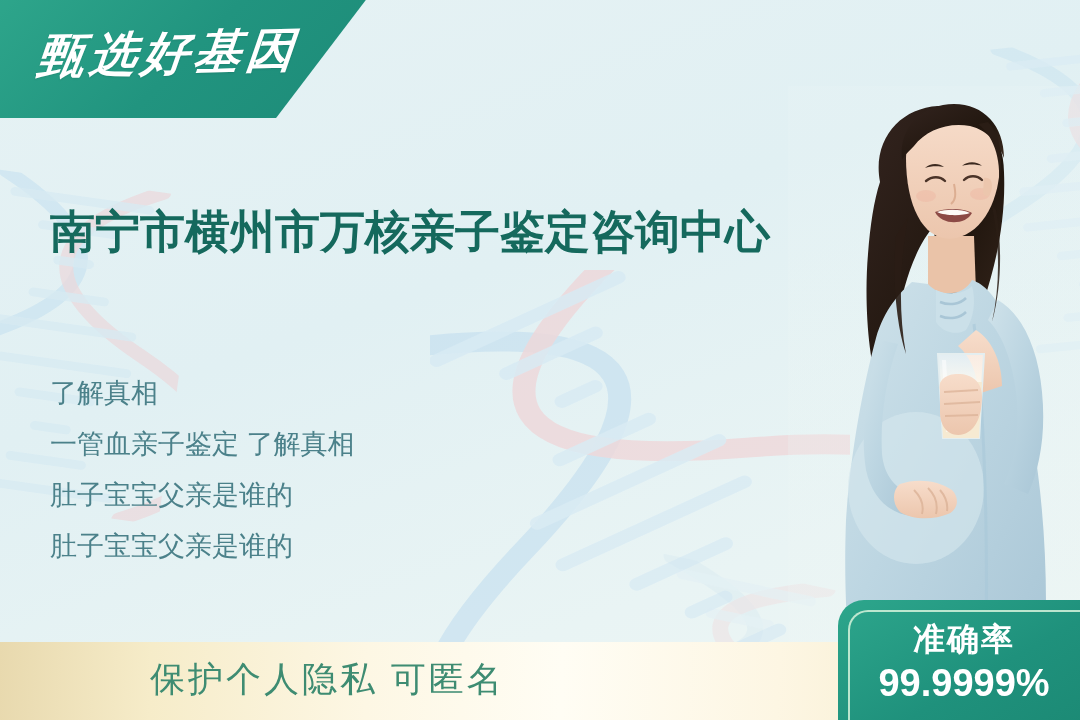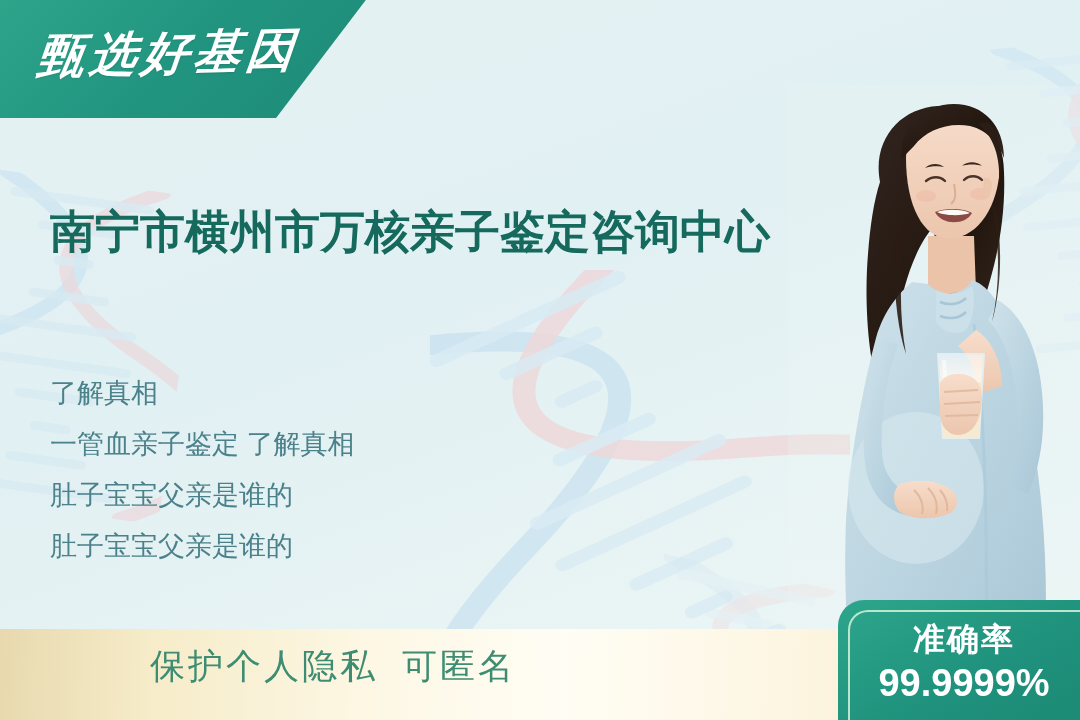--- a/index.html
+++ b/index.html
@@ -103,30 +103,29 @@
     line-height: 51px;
     white-space: nowrap;
   }
 
   
   .bottom-band {
     position: absolute;
     left: 0;
     bottom: 0;
     width: 1080px;
-    height: 91px;
+    height: 78px;
     background: linear-gradient(92deg,
        #e8d9ae 0%,
        #f6ecc9 14%,
        #fdf7e4 34%,
        #fffdf4 52%,
        #fdf6e3 72%,
        #f7eed0 88%,
        #efe4bd 100%);
-    font-family: Liberation Mono, monospace;
   }
   .band-text {
     position: absolute;
     left: 150px;
     top: 14px;
     color: #3e8c72;
     font-size: 35px;
     font-weight: 300;
     letter-spacing: 3px;
     white-space: nowrap;

